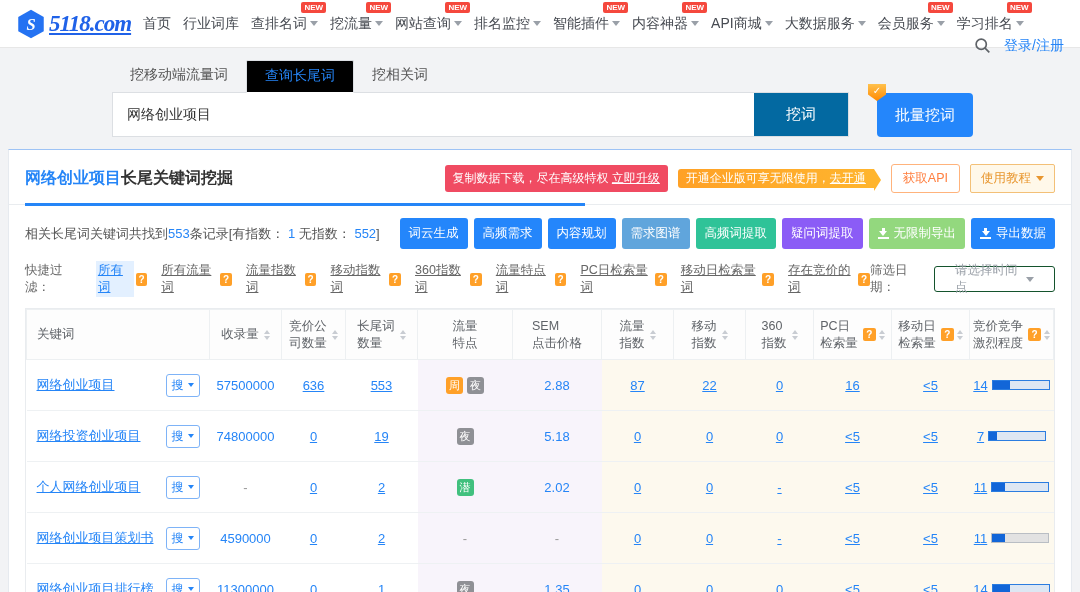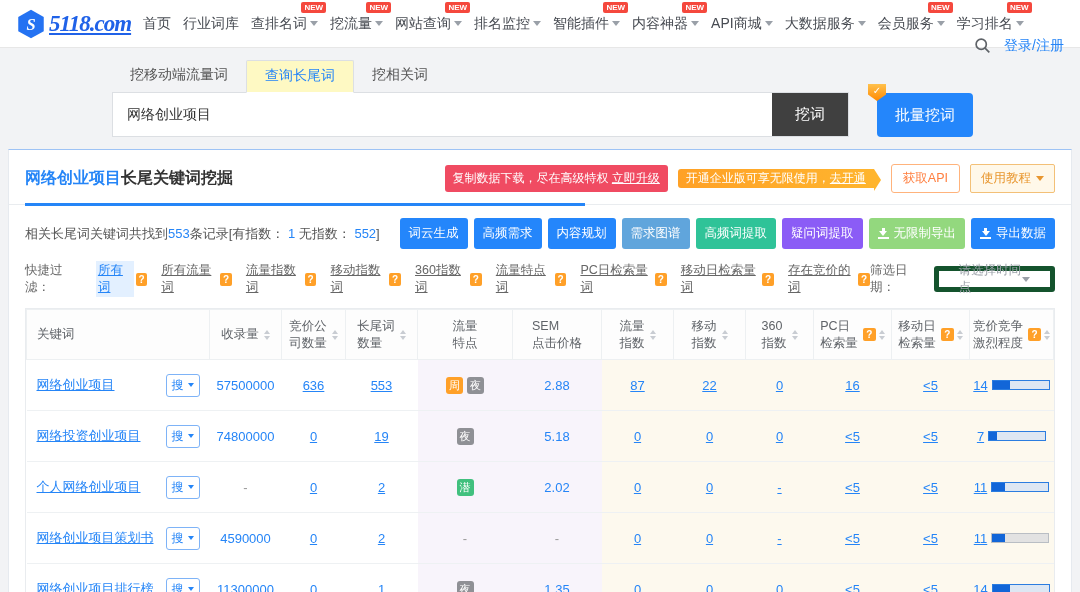--- a/index.html
+++ b/index.html
@@ -22,25 +22,25 @@
   .new-badge { position:absolute; top:-13px; right:-8px; background:#f5483d; color:#fff;
     font-size:8px; font-weight:bold; padding:1px 3px; border-radius:2px; line-height:1.2; }
   .nav-right { display:flex; align-items:center; gap:13px; flex:none;margin-top:44px; }
   .login-link { color:#2585f7; font-size:14px; white-space:nowrap; }
 
   
   .search-section { margin:12px 0 0 112px; display:flex; align-items:flex-end; }
   .search-unit { width:737px; }
   .tabs-row { display:flex; border-bottom:1px solid #dcdfe3; }
   .tab { padding:6px 18px 7px; font-size:14px; color:#555; cursor:pointer; background:transparent; }
-  .tab.active { background:#fef9c3; color:#2585f7; border:1px solid #dcdfe3; border-bottom:1px solid #fff;
+  .tab.active { background:#000000; color:#2585f7; border:1px solid #dcdfe3; border-bottom:1px solid #fff;
     margin-bottom:-1px; border-radius:2px 2px 0 0; }
   .input-wrap { display:flex; height:44px; background:#fff; border:1px solid #dcdfe3; border-top:none; }
   .kw-input { flex:1; border:none; outline:none; padding:0 14px; font-size:14px; color:#333; }
-  .dig-btn { width:76px; background:#404040; color:#fff; border:none; font-size:15px; }
+  .dig-btn { width:94px; background:#0369a1; color:#fff; border:none; font-size:15px; }
   .batch-wrap { position:relative; margin-left:28px; }
   .batch-btn { height:44px; width:96px; background:#2486fb; color:#fff; border:none;
     border-radius:4px; font-size:15px; }
   .vip-badge { position:absolute; top:-9px; left:-9px; width:18px; height:17px;
     background:linear-gradient(#ffc14d,#f80); color:#fff; font-size:10px; font-weight:bold;
     text-align:center; line-height:13px;
     clip-path:polygon(0 0,100% 0,100% 62%,50% 100%,0 62%); }
 
   
   .card { margin:12px 8px 0; background:#fff; border:1px solid #e6eaef; border-top:1px solid #9ec3f5; }
@@ -79,21 +79,21 @@
 
   
   .filter-row { display:flex; align-items:center; justify-content:space-between; padding:2px 16px 11px; }
   .filters { display:flex; align-items:center; gap:14px; font-size:12.5px; color:#666; }
   .filter-item { display:flex; align-items:center; gap:2px; }
   .filter-link { color:#666; text-decoration:underline; }
   .filter-link.active { color:#2585f7; background:#e3f0ff; padding:1px 2px; }
   .help-badge { width:13px; height:13px; background:#ffa028; color:#fff; border-radius:2px;
     font-size:10px; line-height:13px; text-align:center; font-weight:bold; display:inline-block; cursor:pointer; }
   .date-filter { display:flex; align-items:center; gap:8px; font-size:12.5px; color:#666; }
-  .date-select { width:130px; height:26px; border:5px solid #14532d; border-radius:3px; background:#fff;
+  .date-select { width:130px; height:26px; border:1px solid #14532d; border-radius:3px; background:#fff;
     color:#9aa0a8; display:flex; align-items:center; justify-content:space-between; padding:0 20px; cursor:pointer; }
   .caret-gray { width:0; height:0; border-left:4px solid transparent;
     border-right:4px solid transparent; border-top:5px solid #9aa0a8; }
 
   
   .tbl-wrap { margin:0 16px; border:1px solid #e9ecef; border-bottom:none; }
   table { border-collapse:collapse; table-layout:fixed; width:100%; font-size:13px; }
   th { background:#fdfdfd; color:#5f6368; font-weight:normal; font-size:12.5px; height:50px;
     border:1px solid #edf0f2; }
   td { height:51px; text-align:center; border-top:1px solid #eef1f3; color:#555; }

